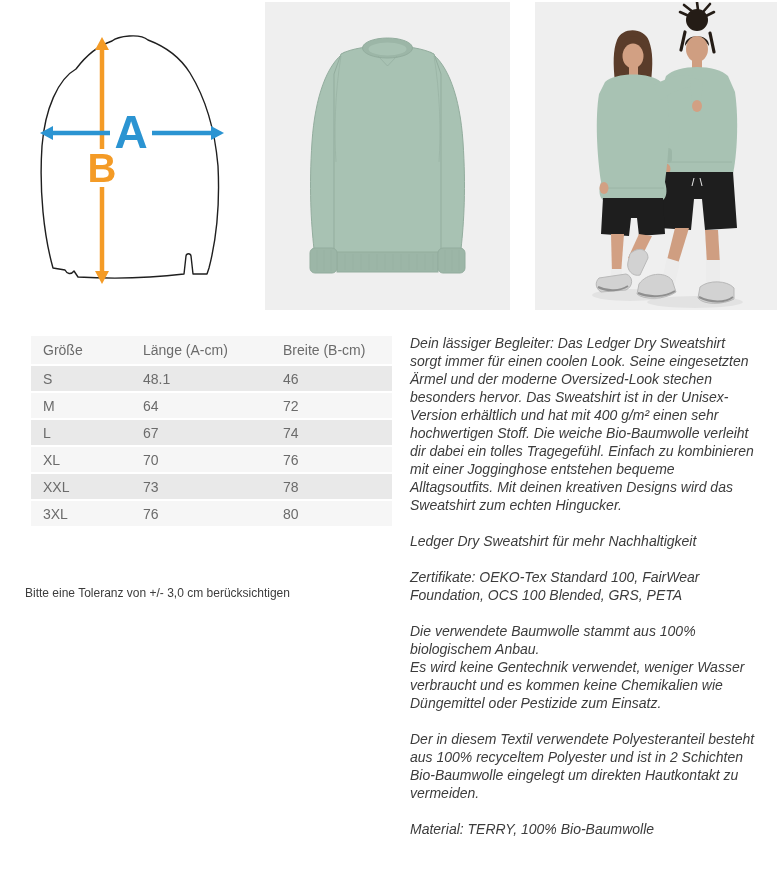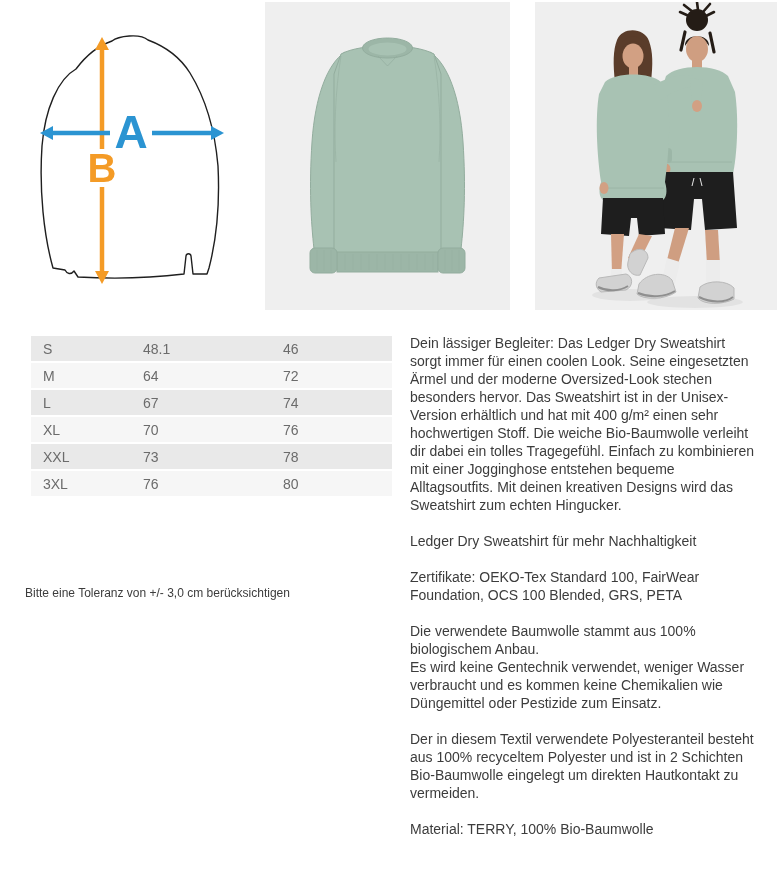--- a/index.html
+++ b/index.html
@@ -33,21 +33,21 @@
   .size-table{left:31px;top:336px;width:361px;font-size:14px;color:var(--table-text);}
   .t-row{display:flex;align-items:center;height:27px;border-bottom:2px solid #fff;padding-left:12px;}
   .t-head{height:30px;background:var(--row-light);}
   #table-body .t-row:nth-child(odd){background:var(--row-dark);}
   #table-body .t-row:nth-child(even){background:var(--row-light);}
   .c1{width:100px;} .c2{width:140px;} .c3{flex:1;}
 
   .tolerance-note{left:25px;top:586px;width:380px;font-size:12px;color:var(--body-text);}
 
   
-  .description{left:410px;top:334px;width:350px;font-size:14px;line-height:18px;color:var(--body-text);}
+  .description{left:410px;top:334px;width:350px;font-size:14px;line-height:18px;color:var(--body-text);font-style:italic;}
   .para{margin:0 0 18px 0;white-space:pre-line;}
 </style>
 </head>
 <body>
 
 <div class="abs diagram-wrap">
   <svg viewBox="0 0 194 258">
 
     <path d="M 76 10 C 82 5 104 2 112 9 C 128 15 144 26 154 42 C 170 68 179 100 182 135
              C 184 175 180 210 173 237 L 171 243 L 157 243 L 155 225 C 154.5 222 150.5 222 150 225
@@ -184,20 +184,25 @@
       <rect x="76" y="267" width="11" height="9" fill="var(--sock-white)"></rect>
 
       <path d="M 95 252 C 103 244 113 247 113 256 L 105 273 C 98 275 91 268 93 260 Z" fill="var(--shoe-gray)" stroke="#b9b9b9" stroke-width="1"></path>
       <path d="M 64 276 L 91 272 C 98 274 99 284 91 288 L 66 290 C 60 286 60 280 64 276 Z" fill="var(--shoe-gray)" stroke="#b9b9b9" stroke-width="1"></path>
       <path d="M 63 285 C 73 290 85 289 93 284" fill="none" stroke="#8f8f8f" stroke-width="2"></path>
     </g>
   </svg>
 </div>
 
 <div class="abs size-table">
+  <div class="t-row t-head">
+    <div class="c1">Größe</div>
+    <div class="c2">Länge (A-cm)</div>
+    <div class="c3">Breite (B-cm)</div>
+  </div>
   <div id="table-body">
       <div class="t-row">
     <div class="c1">S</div>
     <div class="c2">48.1</div>
     <div class="c3">46</div>
   </div>
       <div class="t-row">
     <div class="c1">M</div>
     <div class="c2">64</div>
     <div class="c3">72</div>

